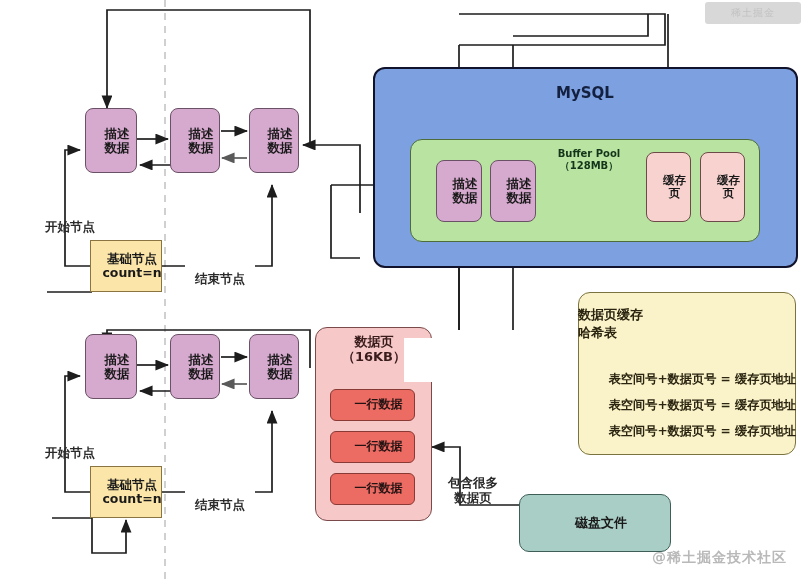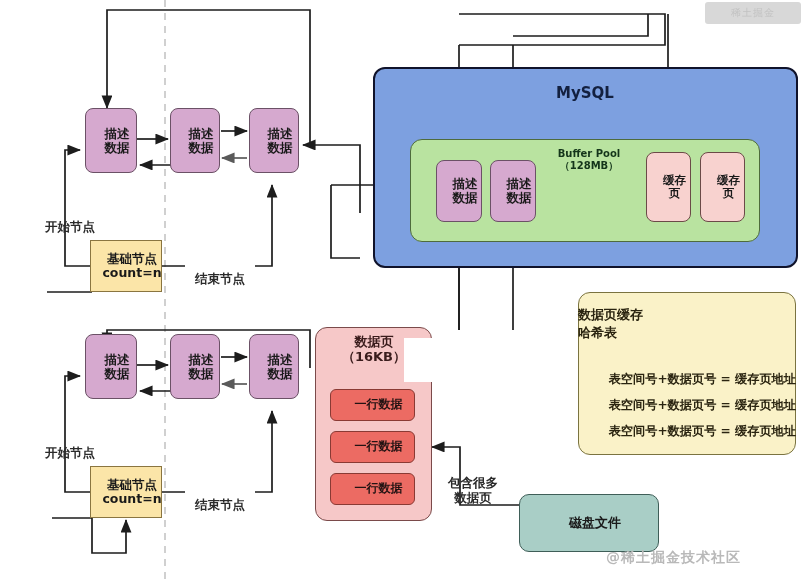--- a/index.html
+++ b/index.html
@@ -18,21 +18,21 @@
   .datapage{background:#f6c8c8;border:1.8px solid #7a4a4a;border-radius:12px;}
   .rowbox{background:#ec6b63;border:1.6px solid #8a3a34;border-radius:6px;font-size:12px;
           font-weight:600;color:#231313;}
   .hash-box{background:#faf2c8;border:1.8px solid #7a7340;border-radius:12px;}
   .disk{background:#a9cec6;border:1.8px solid #3f5e58;border-radius:10px;font-size:13px;font-weight:600;}
   .flat-label{position:absolute;color:#2a2a2a;font-size:12.5px;font-weight:600;
               white-space:pre-line;text-align:center;line-height:1.2;}
   .box-title{position:absolute;color:#13203f;font-weight:600;text-align:center;line-height:1.18;}
   .hash-title{color:#2a2410;font-size:13px;font-weight:600;text-align:left;line-height:1.35;}
   .hash-row{color:#2a2410;font-size:12.2px;font-weight:600;text-align:right;line-height:1.5;white-space:nowrap;}
-  .wm{position:absolute;color:#b9b9b9;font-size:14px;font-weight:600;letter-spacing:1px;}
+  .wm{position:absolute;color:#b9b9b9;font-size:14px;font-weight:600;letter-spacing:1px;margin-left:46px;}
   .wm-top{position:absolute;left:705px;top:2px;width:96px;height:22px;background:#d8d8d8;
           border-radius:3px;color:#c2c2c2;font-size:10px;display:flex;align-items:center;
           justify-content:center;letter-spacing:1px;overflow:hidden;}
   .cover{position:absolute;background:#fff;}
 </style>
 </head>
 <body>
 
 <div id="stage">
 
@@ -216,21 +216,21 @@
   <div class="hash-row" style="position:absolute;left:578px;top:370px;width:218px;">
     <span>表空间号+数据页号 = 缓存页地址</span>
   </div>
   <div class="hash-row" style="position:absolute;left:578px;top:396px;width:218px;">
     <span>表空间号+数据页号 = 缓存页地址</span>
   </div>
   <div class="hash-row" style="position:absolute;left:578px;top:422px;width:218px;">
     <span>表空间号+数据页号 = 缓存页地址</span>
   </div>
 
-  <div class="node disk" style="left:519px;top:494px;width:140px;height:58px;">
+  <div class="node disk" style="left:519px;top:494px;width:152px;height:58px;">
     <span>磁盘文件</span>
   </div>
 
   <div class="wm" style="left:606px;top:549px;">
     <span>@稀土掘金技术社区</span>
   </div>
   <div class="wm-top">
     <span>稀土掘金</span>
   </div>
 

